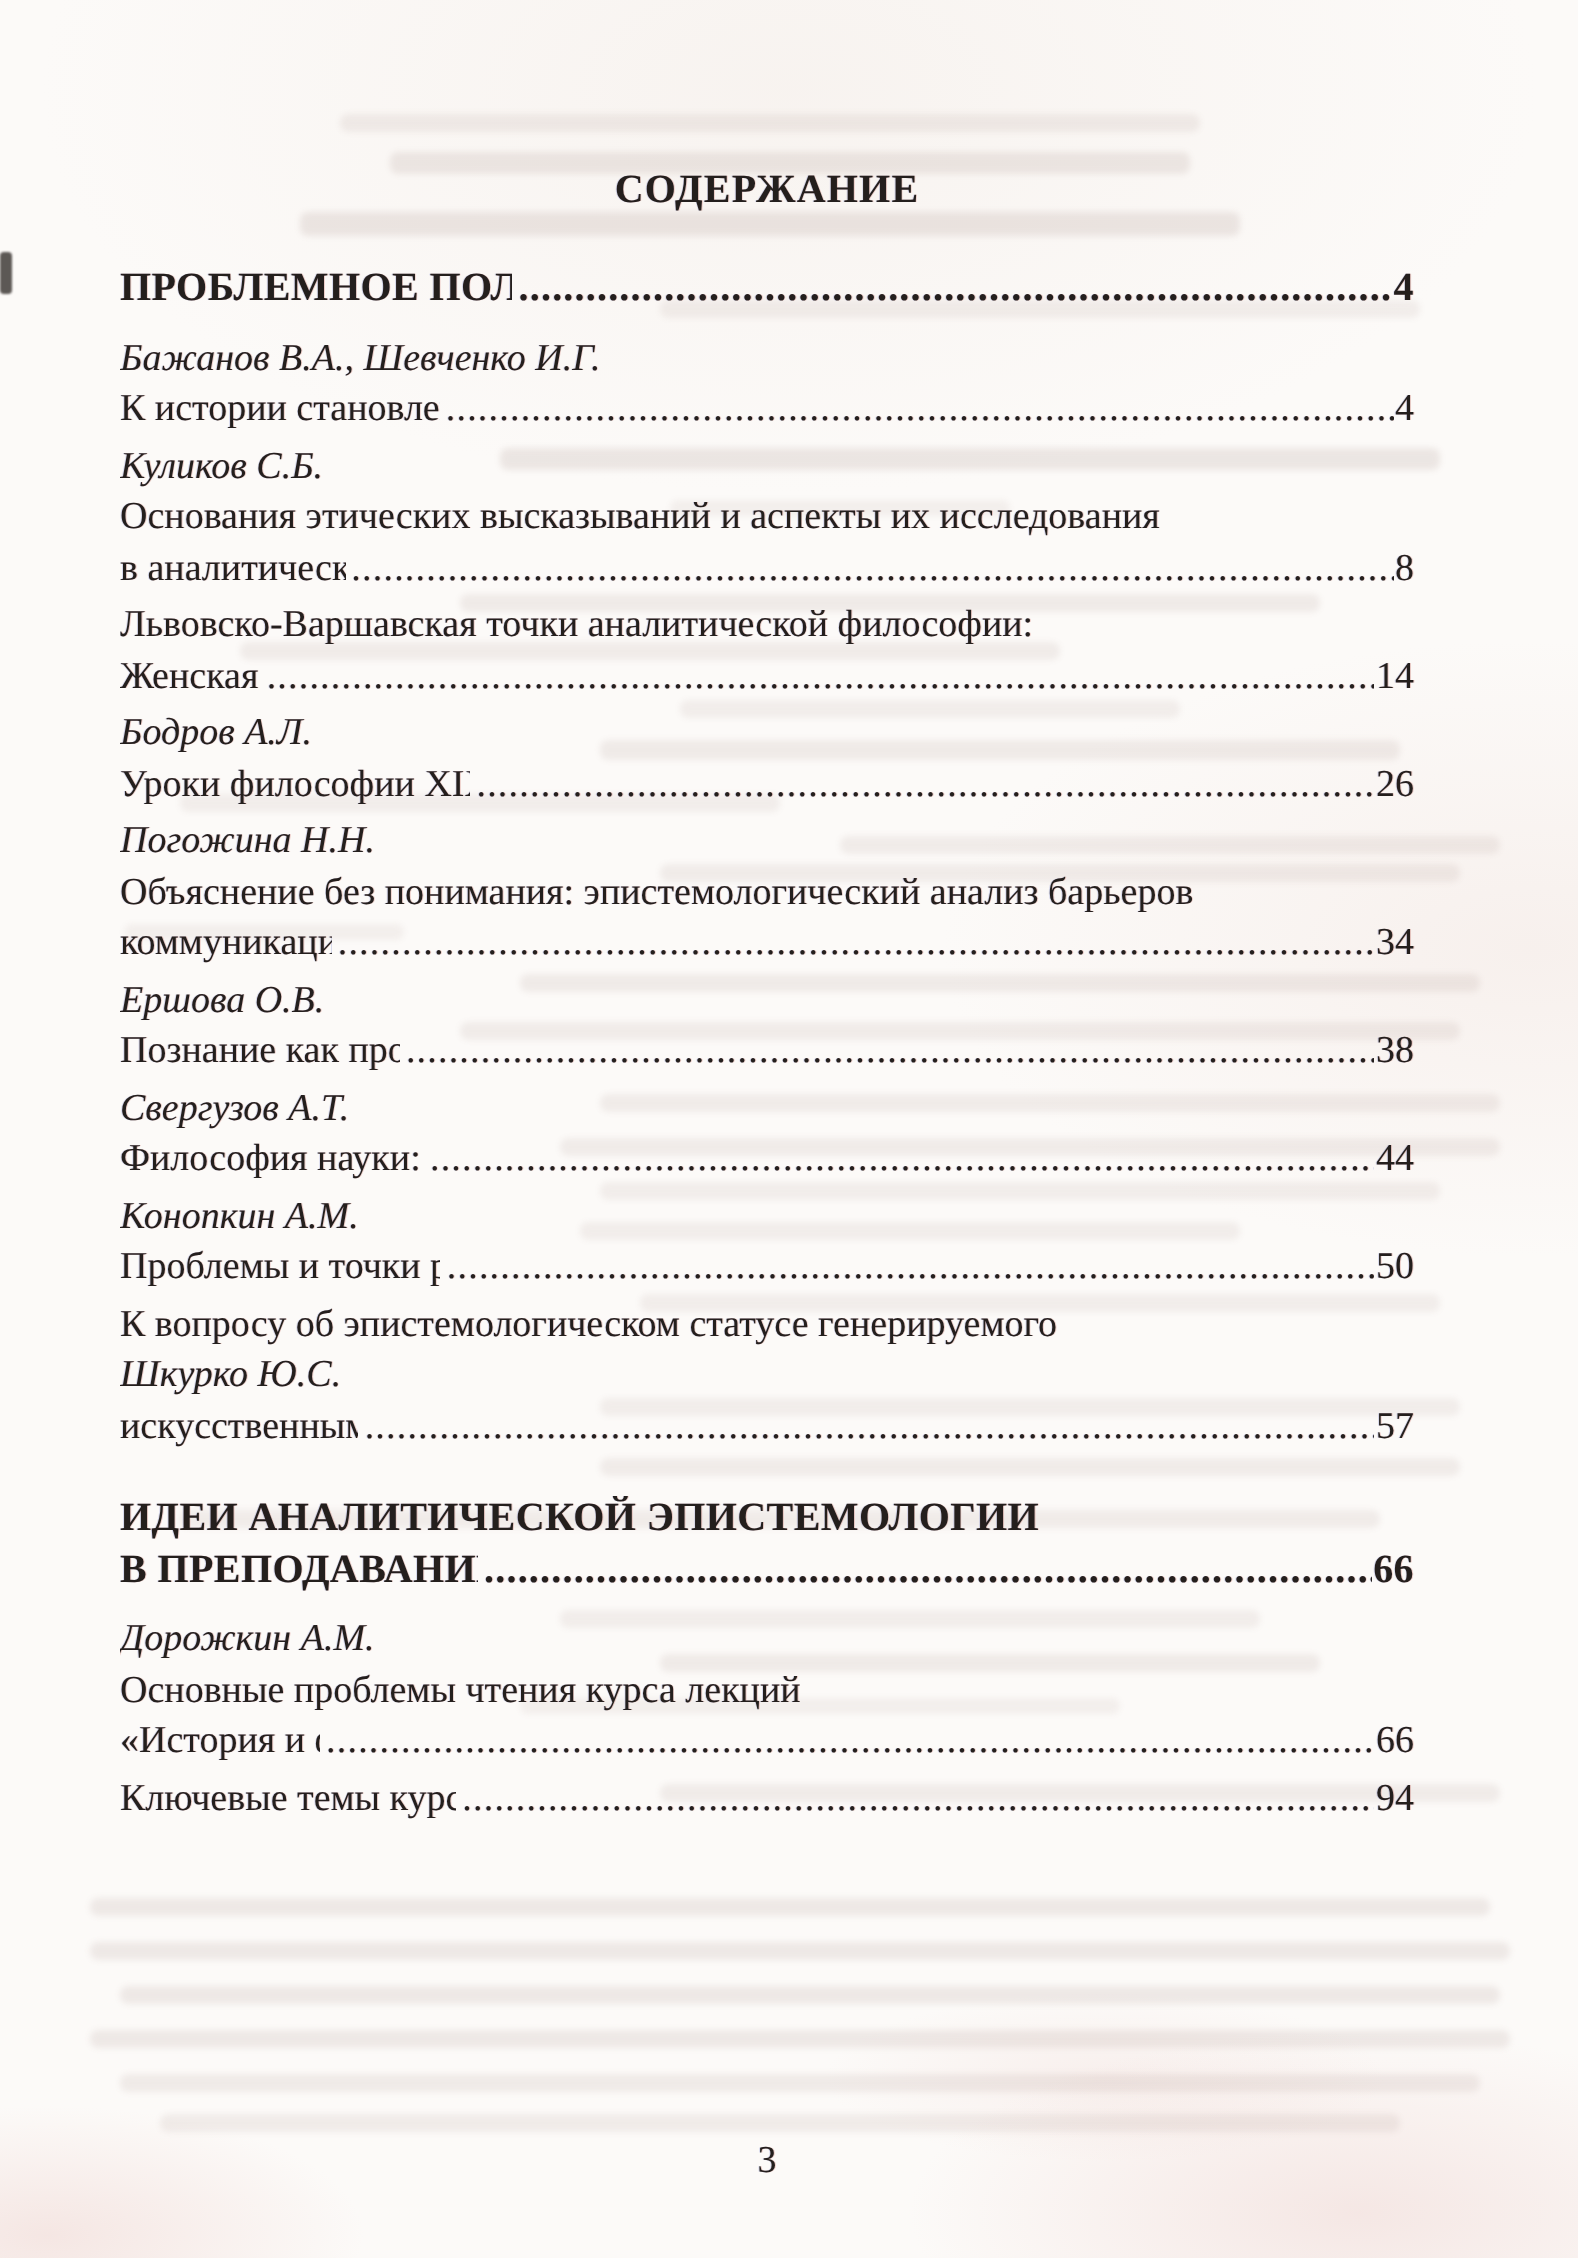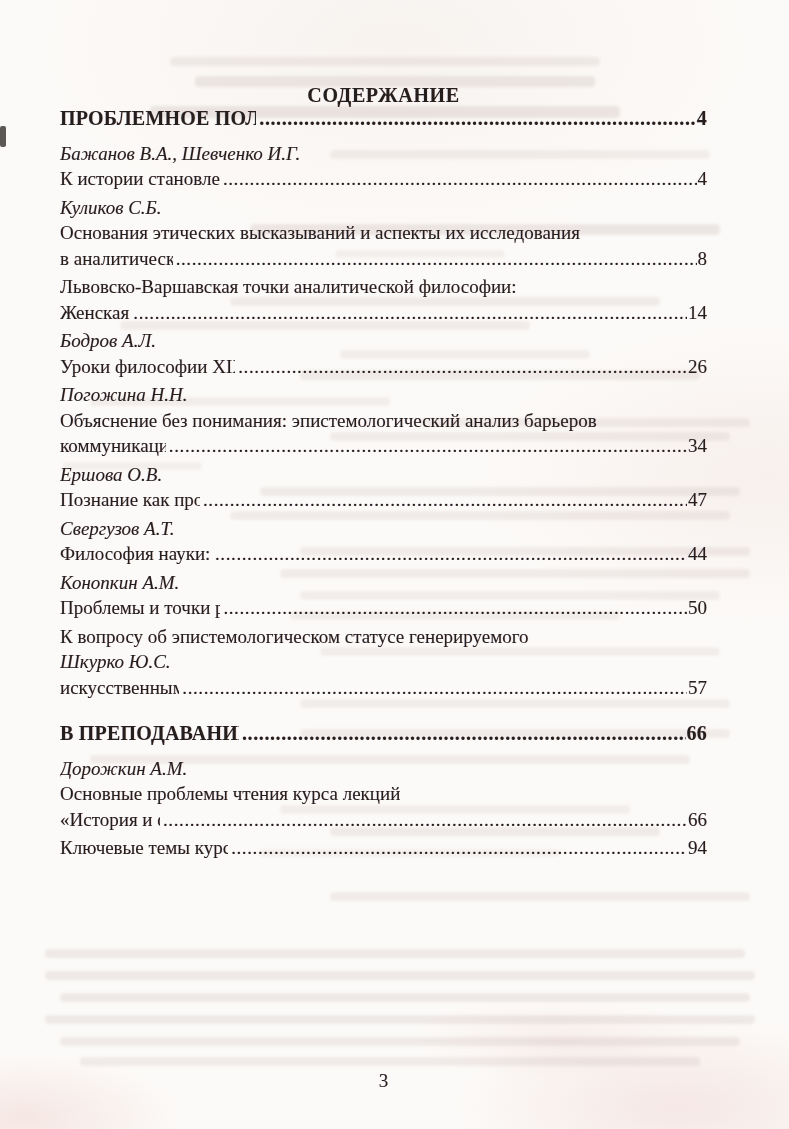--- a/index.html
+++ b/index.html
@@ -26,21 +26,21 @@
     position:absolute;left:0;top:126px;width:6px;height:21px;
     background:#413c39;border-radius:2px;filter:blur(.6px);opacity:.85;
   }
   .content{
     position:absolute;left:60px;top:84px;width:647px;z-index:2;
     color:#241f1d;font-size:19px;
     text-shadow:0.45px 0 rgba(185,60,45,0.22), -0.45px 0 rgba(55,70,185,0.18);
   }
   .doc-title{
     text-align:center;font-weight:bold;font-size:20px;line-height:22px;
-    letter-spacing:0.6px;
+    letter-spacing:0.6px;margin-bottom:26px;
   }
   .toc-section + .toc-section{margin-top:21px;}
   .row{display:flex;align-items:baseline;line-height:25.5px;}
   .heading-row{font-weight:bold;font-size:20px;letter-spacing:0.2px;line-height:25.5px;}
   .section-head{margin-bottom:9px;}
   .entry{margin-bottom:3px;}
   .entry:last-child{margin-bottom:0;}
   .txt{white-space:nowrap;flex:0 1 auto;overflow:hidden;}
   .author{font-style:italic;}
   .dots{
@@ -167,21 +167,21 @@
             <span class="pg">34</span>
           </div>
         </div>
         <div class="entry">
           <div class="row author-row">
             <span class="txt author">Ершова О.В.</span>
           </div>
           <div class="row title-row">
             <span class="txt">Познание как проблемное поле эпистемологов</span>
             <span class="dots"></span>
-            <span class="pg">47</span>
+            <span class="pg">38</span>
           </div>
         </div>
         <div class="entry">
           <div class="row author-row">
             <span class="txt author">Свергузов А.Т.</span>
           </div>
           <div class="row title-row">
             <span class="txt">Философия науки: диалектика феномена рефлексии</span>
             <span class="dots"></span>
             <span class="pg">44</span>
@@ -207,20 +207,23 @@
           <div class="row title-row">
             <span class="txt">искусственным интеллектом контента</span>
             <span class="dots"></span>
             <span class="pg">57</span>
           </div>
         </div>
       </div>
       <div class="toc-section">
         <div class="section-head">
           <div class="row heading-row">
+            <span class="txt">ИДЕИ АНАЛИТИЧЕСКОЙ ЭПИСТЕМОЛОГИИ</span>
+          </div>
+          <div class="row heading-row">
             <span class="txt">В ПРЕПОДАВАНИИ ИСТОРИИ И ФИЛОСОФИИ НАУКИ</span>
             <span class="dots"></span>
             <span class="pg">66</span>
           </div>
         </div>
         <div class="entry">
           <div class="row author-row">
             <span class="txt author">Дорожкин А.М.</span>
           </div>
           <div class="row title-row">

